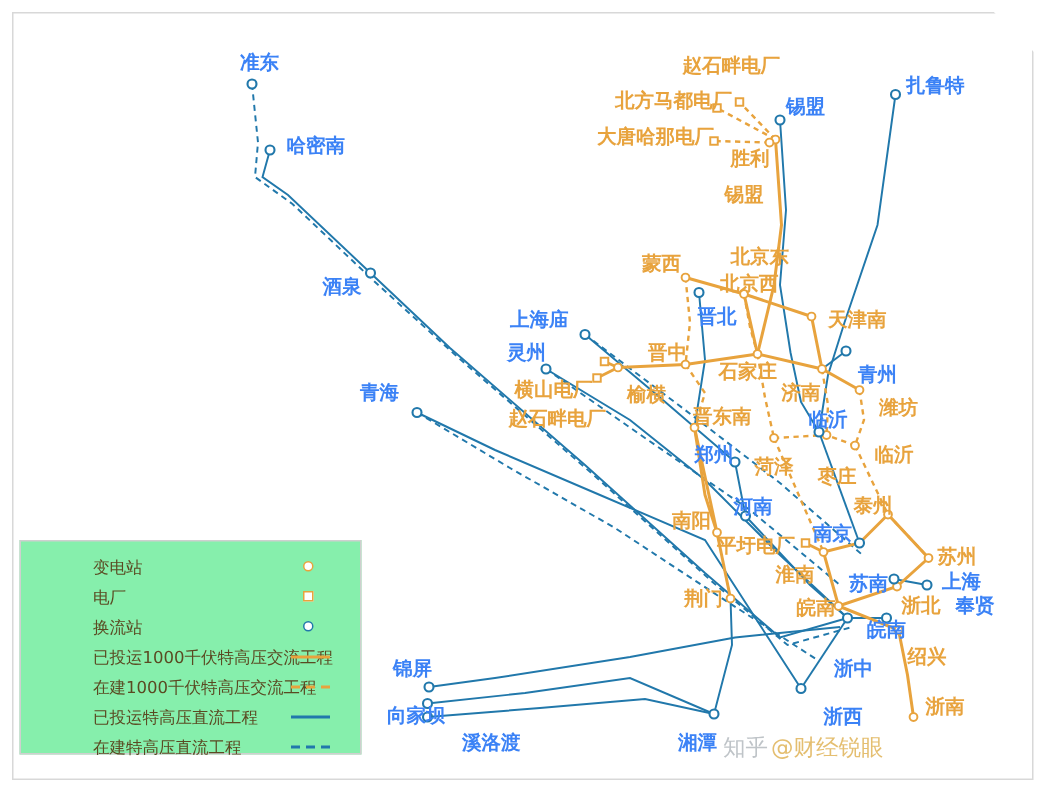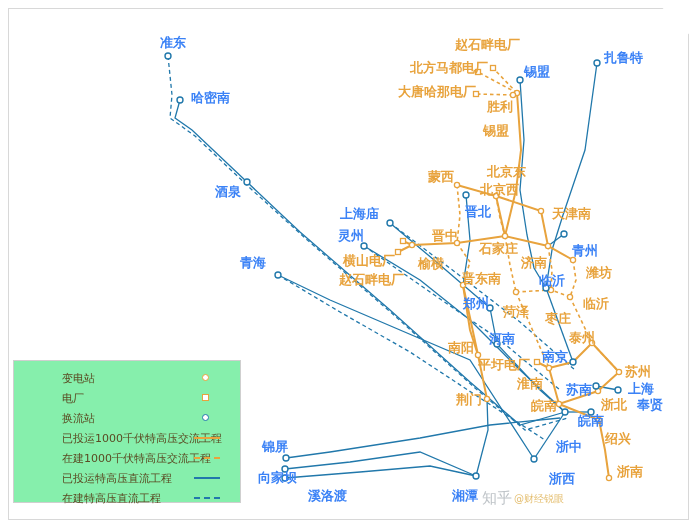--- a/index.html
+++ b/index.html
@@ -22,21 +22,21 @@
   .leg-sym{position:absolute;left:178px;width:34px;height:20px;}
   .sym-circle-o{position:absolute;left:10px;top:6px;width:7px;height:7px;border:1.4px solid #e8a33d;border-radius:50%;box-sizing:border-box;background:#fff;}
   .sym-square-o{position:absolute;left:10px;top:6px;width:7px;height:7px;border:1.4px solid #e8a33d;box-sizing:border-box;background:#fff;}
   .sym-circle-b{position:absolute;left:10px;top:6px;width:7px;height:7px;border:1.6px solid #2178ab;border-radius:50%;box-sizing:border-box;background:#fff;}
   .sym-line-o{position:absolute;left:2px;top:9px;width:26px;height:0;border-top:2px solid #e8a33d;}
   .sym-dash-o{position:absolute;left:2px;top:9px;width:26px;height:0;border-top:2px dashed #e8a33d;}
   .sym-line-b{position:absolute;left:2px;top:9px;width:26px;height:0;border-top:2px solid #2178ab;}
   .sym-dash-b{position:absolute;left:2px;top:9px;width:26px;height:0;border-top:2px dashed #2178ab;}
   #watermark{position:absolute;left:482px;top:489px;display:flex;align-items:center;gap:2px;}
   .wm-zhihu{font-size:15px;color:#bfc4c8;font-family:"DejaVu Sans","Liberation Sans",sans-serif;}
-  .wm-user{font-size:10px;color:#e2b964;font-family:"DejaVu Sans","Liberation Sans",sans-serif;opacity:.92;}
+  .wm-user{font-size:15px;color:#e2b964;font-family:"DejaVu Sans","Liberation Sans",sans-serif;opacity:.92;}
 </style>
 </head>
 <body>
 
 <div id="root">
   <div id="frame"></div>
   <div id="corner-fold"></div>
 
   <svg class="mapsvg" viewBox="0 0 697 528">
     <g fill="none" stroke="#2178ab" stroke-width="1.3">

